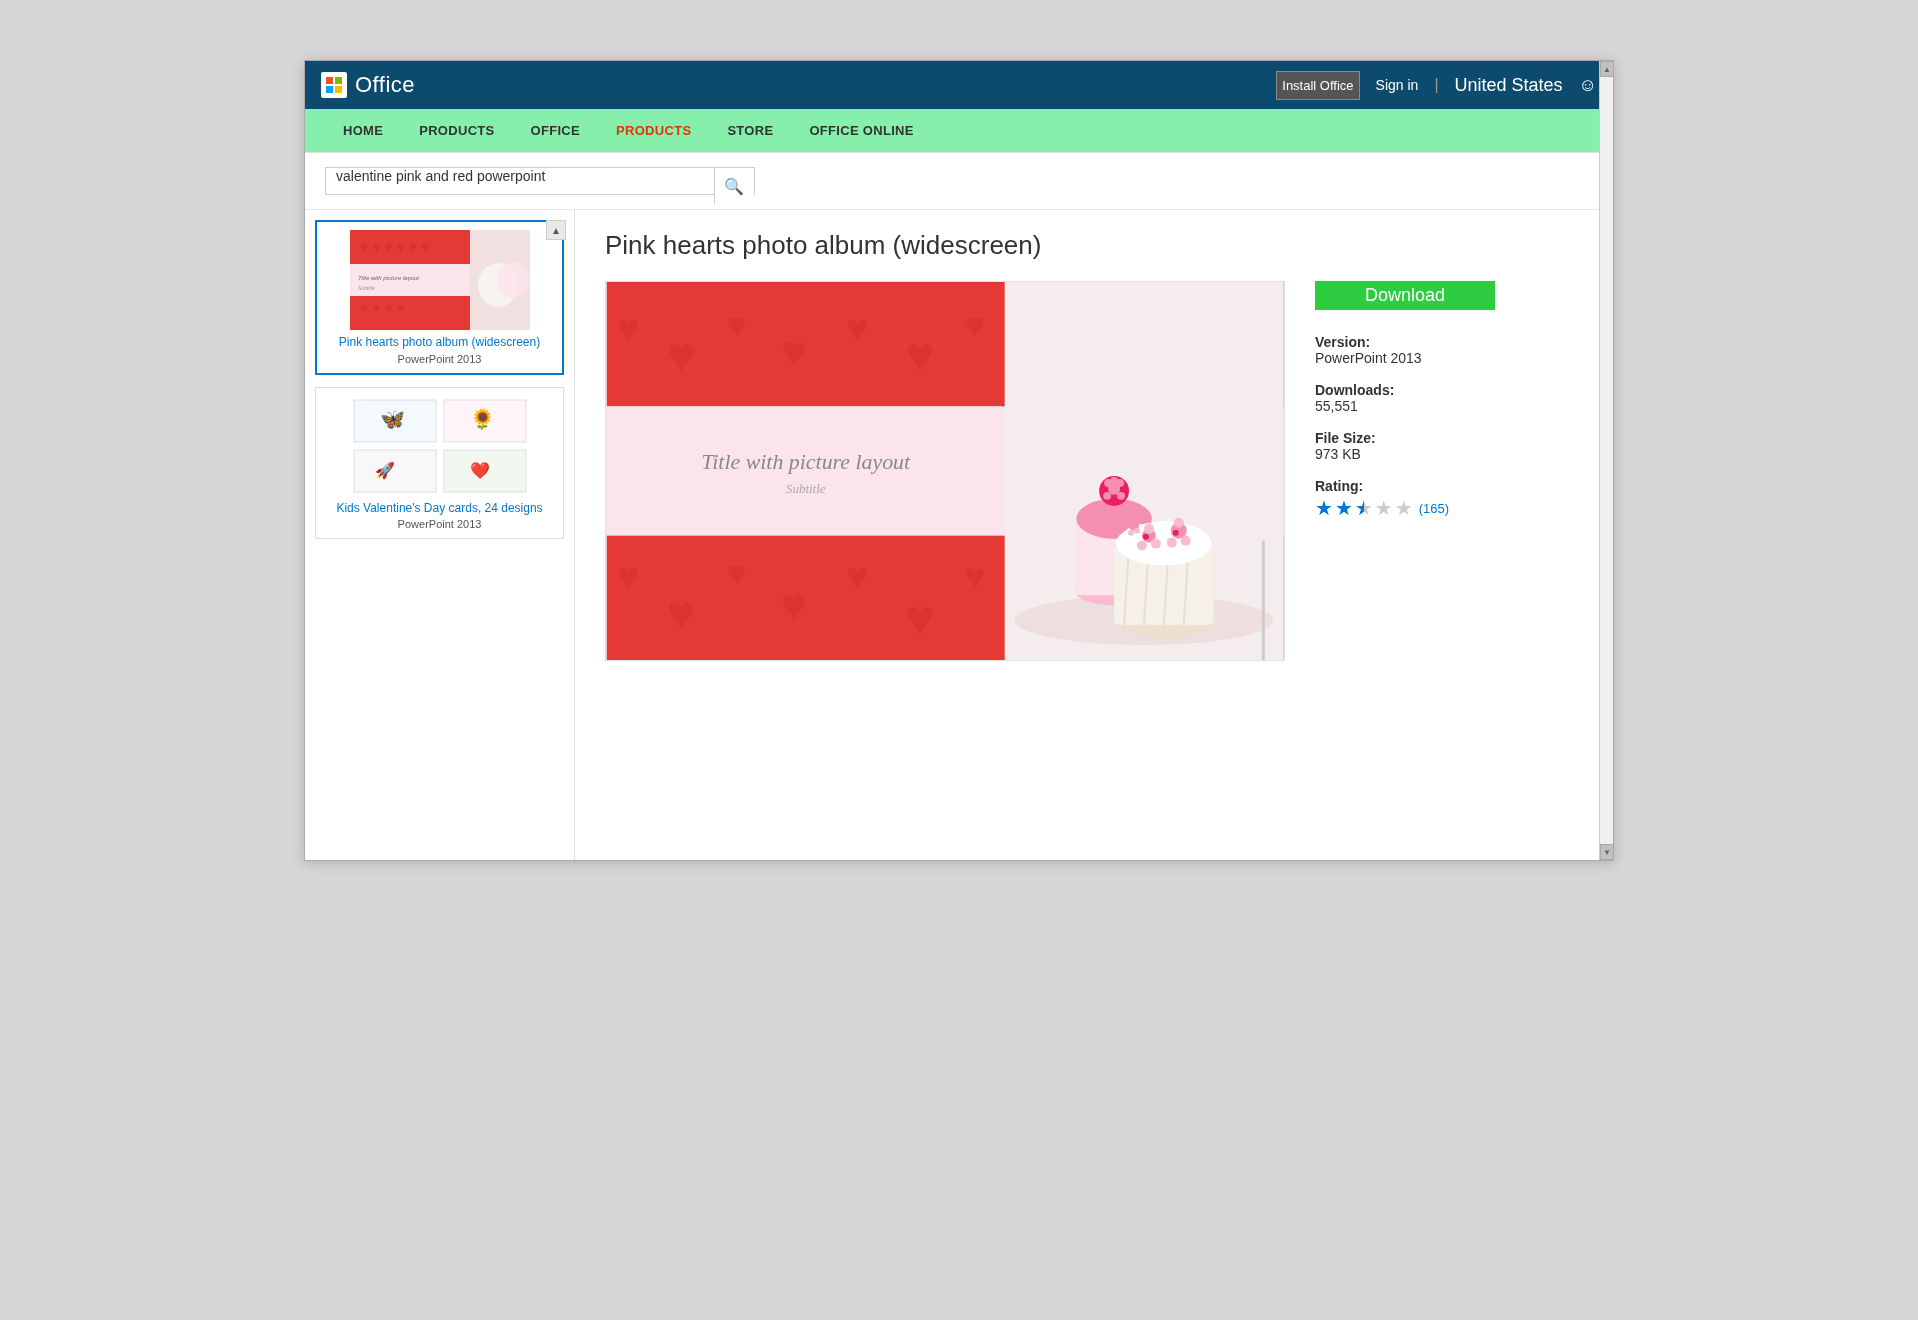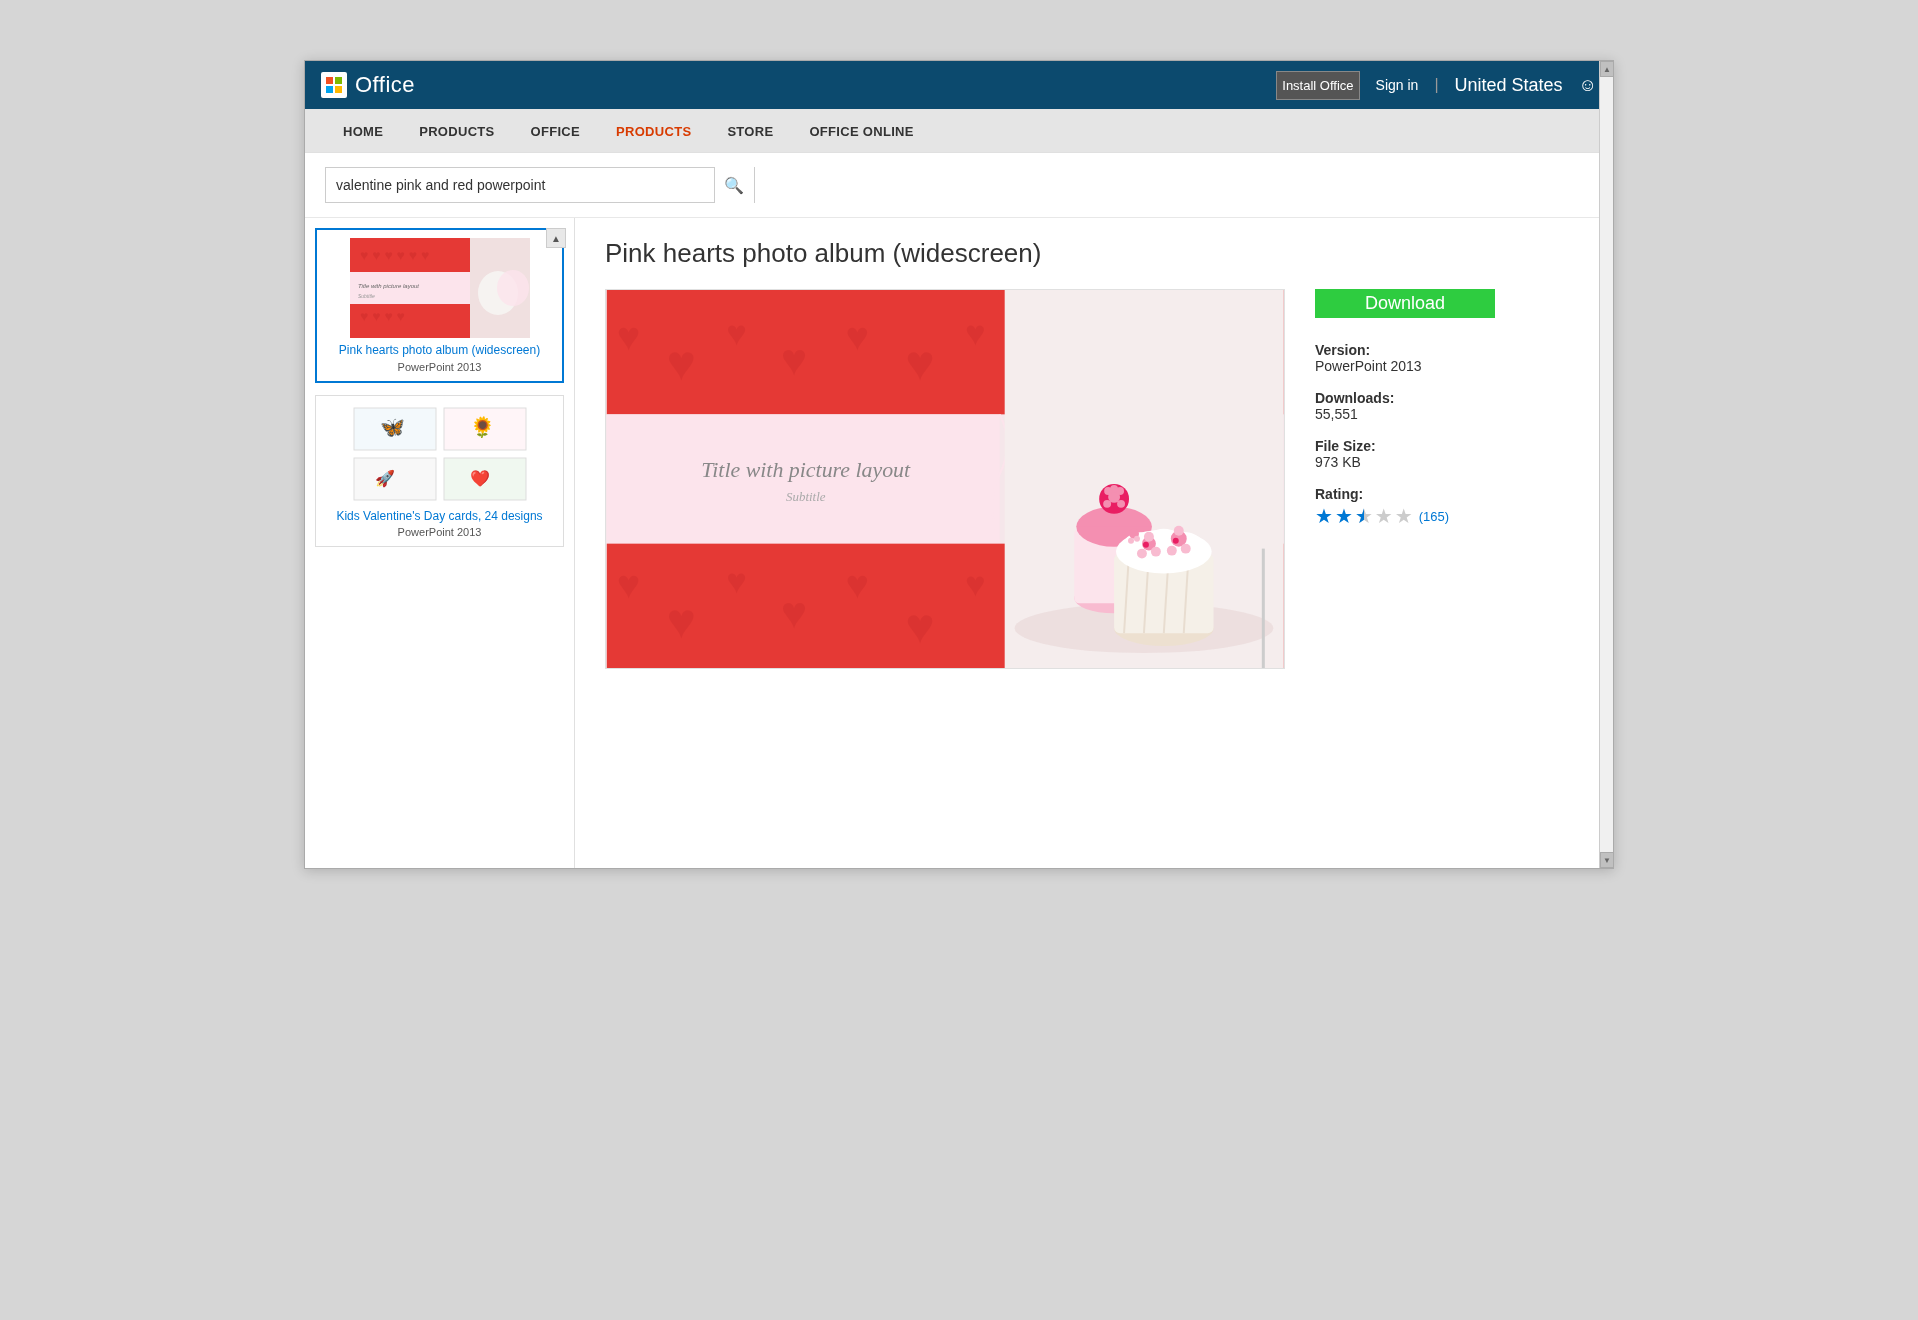--- a/index.html
+++ b/index.html
@@ -122,25 +122,25 @@
       cursor: pointer;
     }
     .smiley-icon {
       color: #fff;
       font-size: 18px;
       cursor: pointer;
     }
 
     
     .nav-bar {
-      background: #e5e5e5;
+      background: #86efac;
       border-bottom: 1px solid #e0e0e0;
       height: 44px;
       display: flex;
-      align-items: flex-start;
+      align-items: center;
       padding: 0 20px;
       gap: 0;
     }
     .nav-item {
       color: #333;
       font-size: 13px;
       font-weight: 600;
       padding: 0 18px;
       height: 44px;
       display: flex;
@@ -152,24 +152,24 @@
     .nav-item.active { color: #d83b01; }
 
     
     .search-bar {
       background: #fff;
       padding: 14px 20px;
       border-bottom: 1px solid #e8e8e8;
     }
     .search-input-wrap {
       display: flex;
-      align-items: center;
+      align-items: flex-start;
       border: 1px solid #ccc;
       width: 430px;
-      height: 36px;
+      height: 28px;
       background: #fff;
     }
     .search-input {
       flex: 1;
       border: none;
       outline: none;
       padding: 0 10px;
       font-size: 14px;
       font-family: inherit;
       color: #333;

